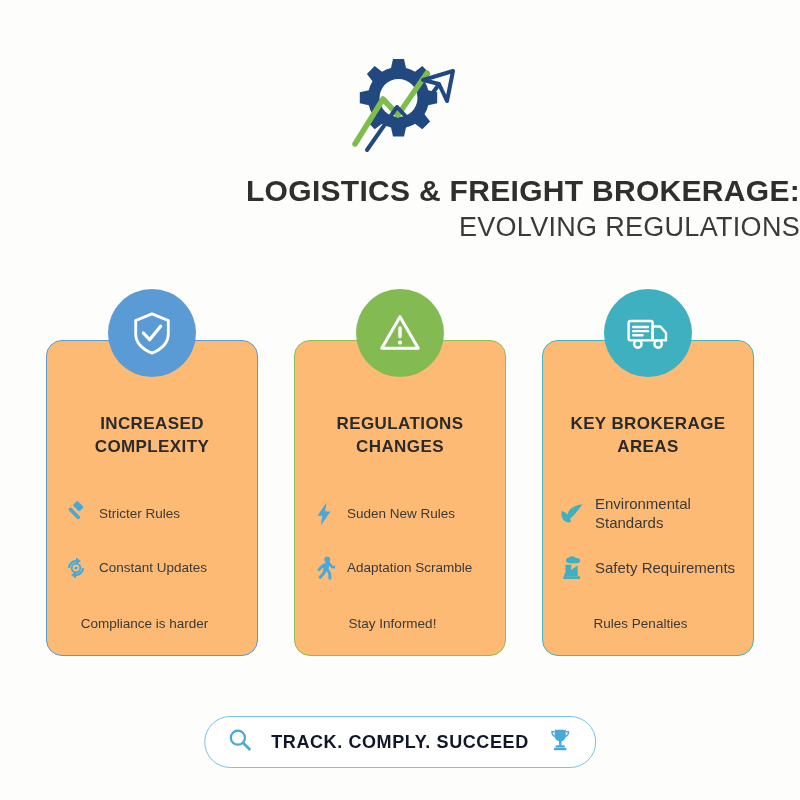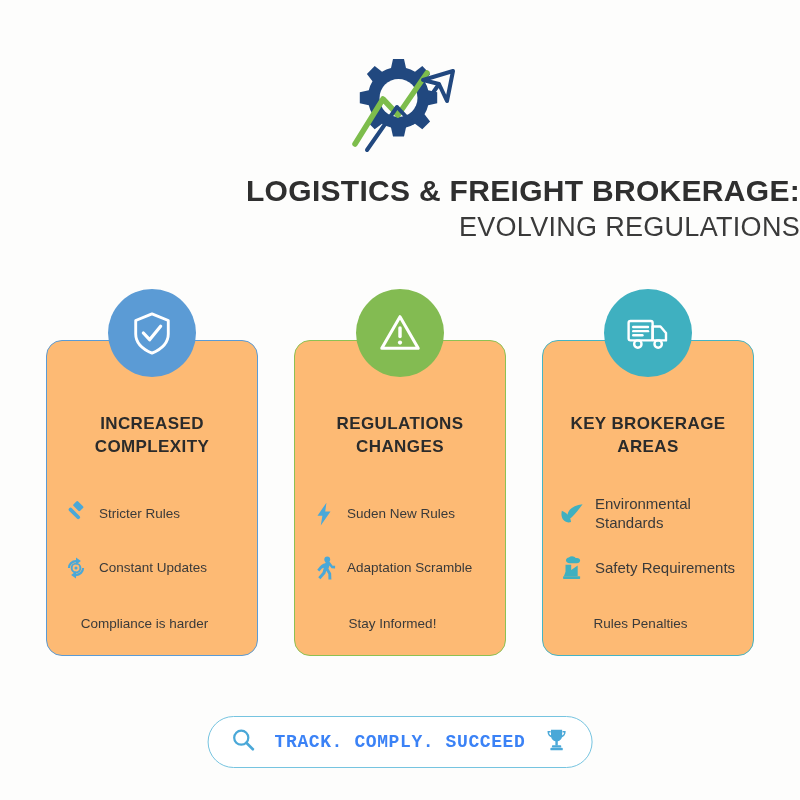--- a/index.html
+++ b/index.html
@@ -152,24 +152,23 @@
     border: 1.8px solid #76c4e0;
     border-radius: 26px;
     background: #ffffff;
     display: flex;
     align-items: center;
     gap: 18px;
   }
   .banner-text {
     font-size: 18px;
     font-weight: bold;
-    color: #3b82f6;
+    color: #0f172a;
     letter-spacing: 0.6px;
     white-space: nowrap;
-    font-family: Liberation Mono, monospace;
   }
 </style>
 </head>
 <body>
 
 <div class="logo-wrap">
   <svg width="130" height="110" viewBox="0 0 130 110">
 
     <path fill="#21487f" d="M58 12 l11 0 2 9 a30 30 0 0 1 9 3.7 l7.3-5.6 7.8 7.8 -5.6 7.3 a30 30 0 0 1 3.7 9 l9 2 0 11 -9 2 a30 30 0 0 1 -3.7 9 l5.6 7.3 -7.8 7.8 -7.3-5.6 a30 30 0 0 1 -9 3.7 l-2 9 -11 0 -2-9 a30 30 0 0 1 -9-3.7 l-7.3 5.6 -7.8-7.8 5.6-7.3 a30 30 0 0 1 -3.7-9 l-9-2 0-11 9-2 a30 30 0 0 1 3.7-9 l-5.6-7.3 7.8-7.8 7.3 5.6 a30 30 0 0 1 9-3.7 z"></path>
     <circle cx="63.5" cy="51" r="19" fill="#fdfdfc"></circle>

